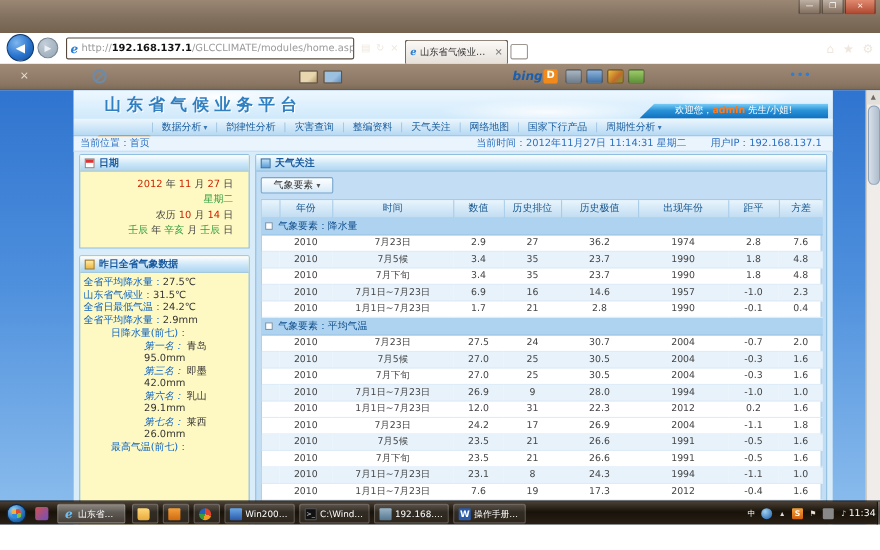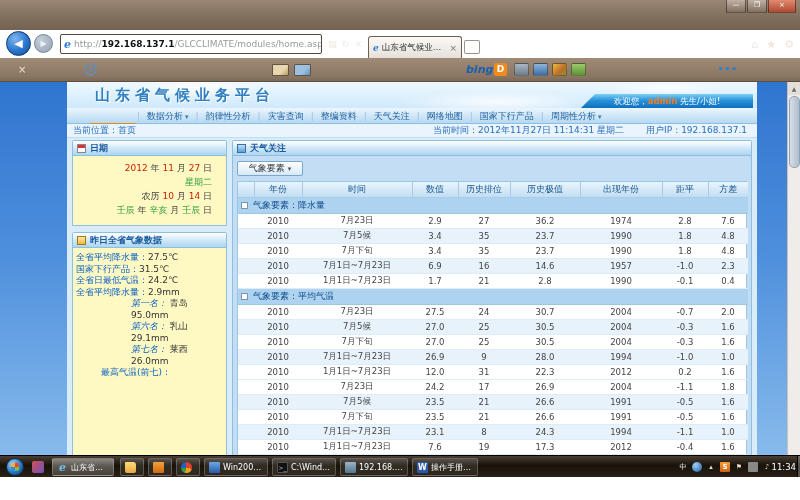--- a/index.html
+++ b/index.html
@@ -273,24 +273,26 @@
             </div>
         </div>
 
         <div class="panel sidebar-p2">
           <div class="phd">
             <span class="pico doc"></span>
             <span>昨日全省气象数据</span>
           </div>
           <div class="p2body">
               <div class="side-line"><span class="lbl">全省平均降水量：</span><span class="val">27.5℃</span></div>
-              <div class="side-line"><span class="lbl">国家下行产品：</span><span class="val">31.5℃</span></div>
+              <div class="side-line"><span class="lbl">山东省气候业：</span><span class="val">31.5℃</span></div>
               <div class="side-line"><span class="lbl">全省日最低气温：</span><span class="val">24.2℃</span></div>
               <div class="side-line"><span class="lbl">全省平均降水量：</span><span class="val">2.9mm</span></div>
+              <div class="side-title">日降水量(前七)：</div>
               <div class="side-rank"><span class="rlbl">第一名：</span><span class="rval"> 青岛 95.0mm</span></div>
+              <div class="side-rank"><span class="rlbl">第三名：</span><span class="rval"> 即墨 42.0mm</span></div>
               <div class="side-rank"><span class="rlbl">第六名：</span><span class="rval"> 乳山 29.1mm</span></div>
               <div class="side-rank"><span class="rlbl">第七名：</span><span class="rval"> 莱西 26.0mm</span></div>
               <div class="side-title">最高气温(前七)：</div>
             </div>
         </div>
 
         <div class="panel mainp">
           <div class="phd">
             <span class="pico watch"></span>
             <span>天气关注</span>

